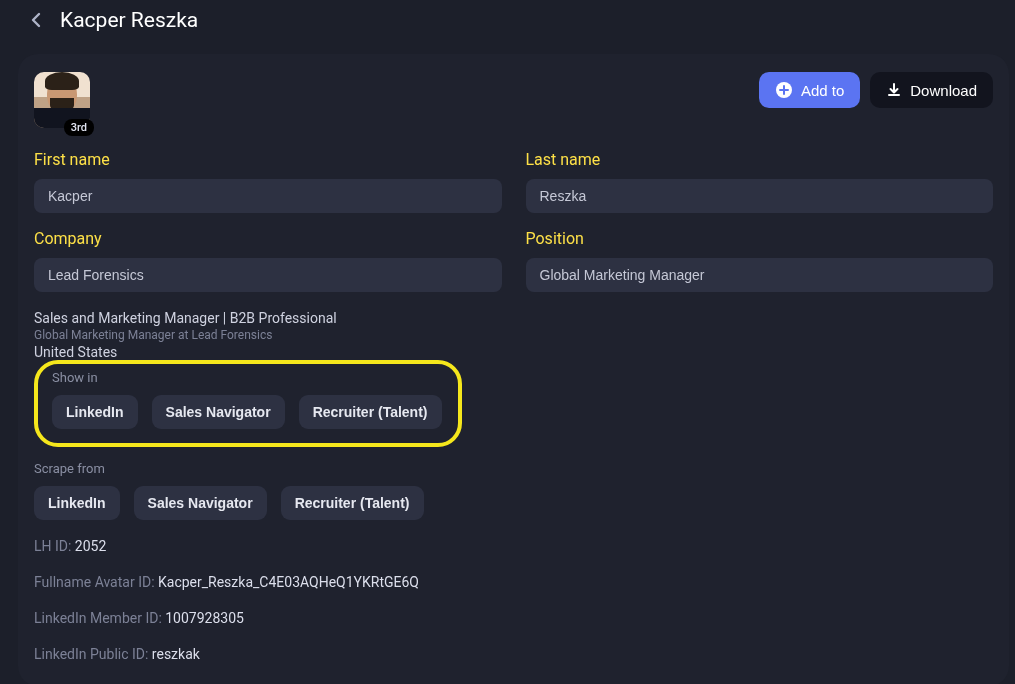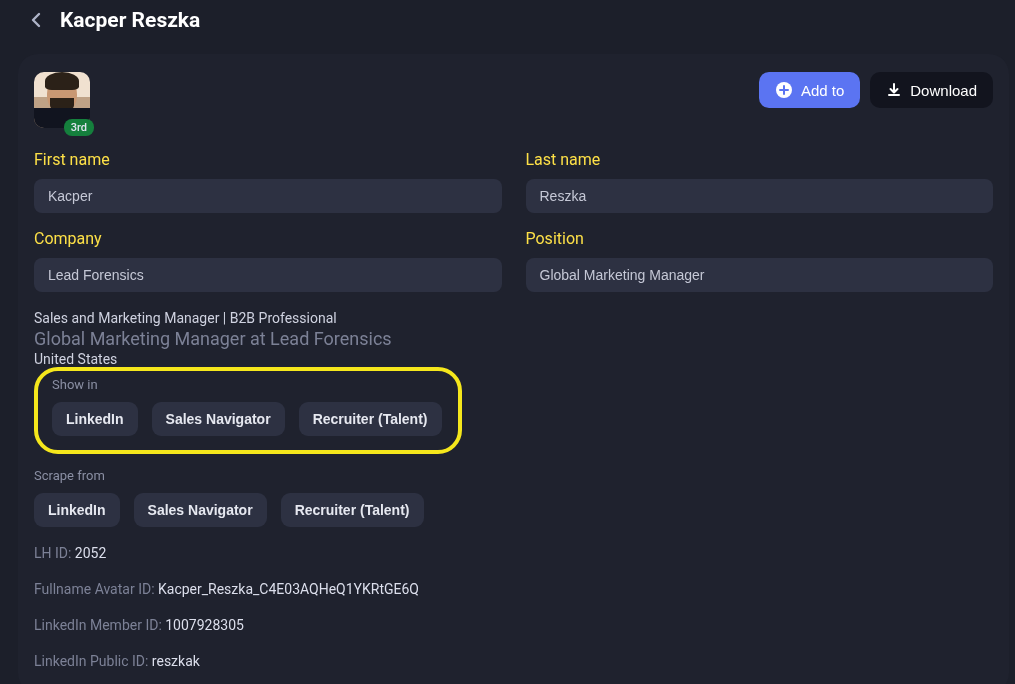--- a/index.html
+++ b/index.html
@@ -22,21 +22,21 @@
     height: 20px;
     display: flex;
     align-items: center;
     justify-content: center;
     cursor: pointer;
     color: #aeb3c8;
     margin-right: 14px;
   }
   .page-title {
     font-size: 21px;
-    font-weight: 700;
+    font-weight: 400;
     color: #fff;
   }
   .panel {
     margin: 10px 6px 0 18px;
     border-radius: 20px;
     background: #1f222e;
     padding: 18px 16px 24px 16px;
   }
   .topbar {
     display: flex;
@@ -82,21 +82,21 @@
   .avatar-body {
     width: 56px; height: 20px;
     background: #11141f;
     position: absolute;
     bottom: 0;
   }
   .deg-badge {
     position: absolute;
     bottom: -8px;
     right: -4px;
-    background: #15803d;
+    background: #000000;
     color: #dfe2ef;
     font-size: 11px;
     padding: 2px 7px;
     border-radius: 8px;
     font-weight: 500;
   }
   .top-actions {
     margin-left: auto;
     display: flex;
     gap: 10px;
@@ -140,21 +140,21 @@
     outline: none;
     width: 100%;
   }
   .meta {
     margin-top: 18px;
     display: flex;
     flex-direction: column;
     gap: 2px;
   }
   .meta-line1 { color: #cfd2e0; font-size: 14px; }
-  .meta-line2 { color: #7c8196; font-size: 18px; }
+  .meta-line2 { color: #7c8196; font-size: 12px; }
   .meta-line3 { color: #cfd2e0; font-size: 14px; }
   .section-label {
     font-size: 13px;
     color: #8a8fa3;
     margin-bottom: 10px;
   }
   .chip-row {
     display: flex;
     gap: 14px;
   }

